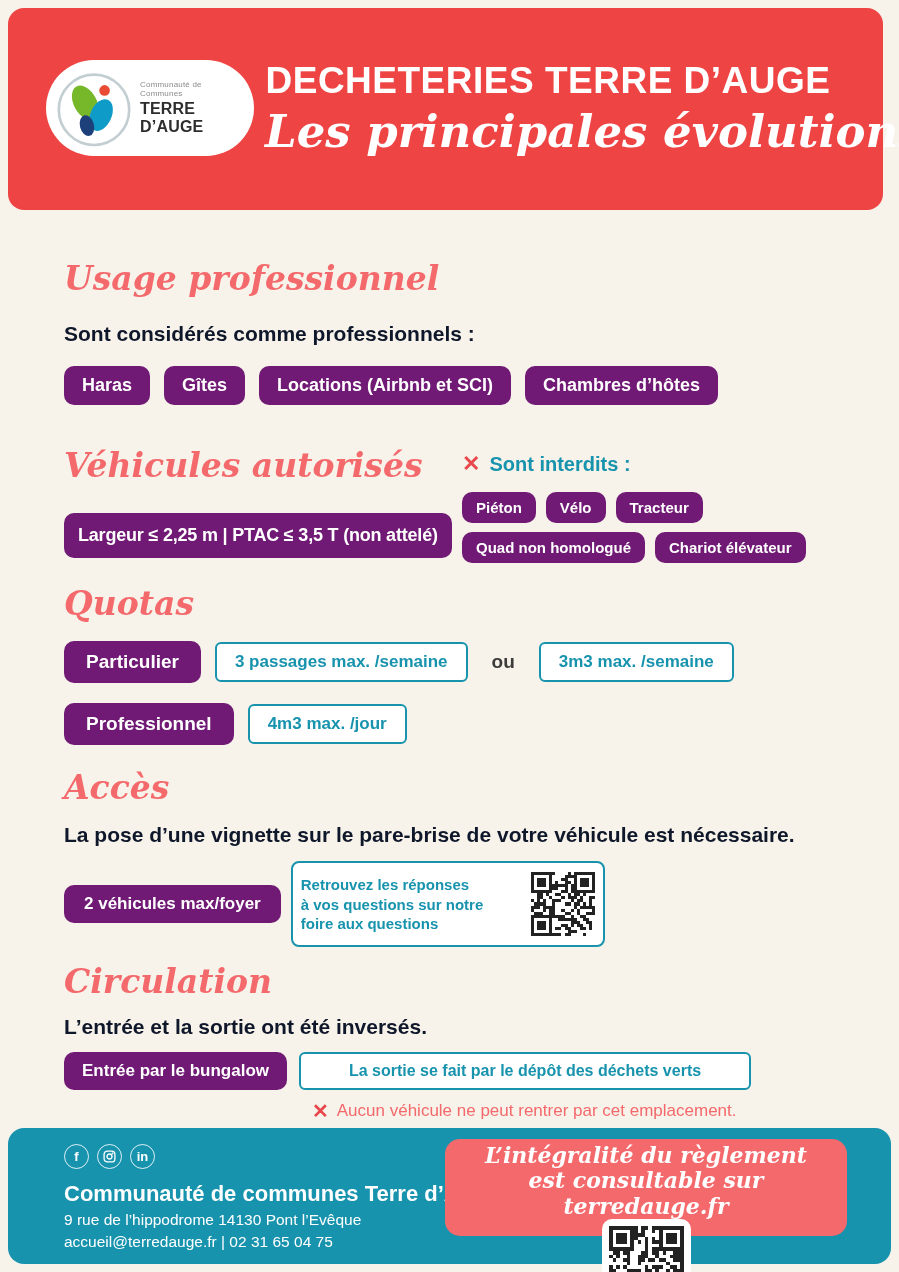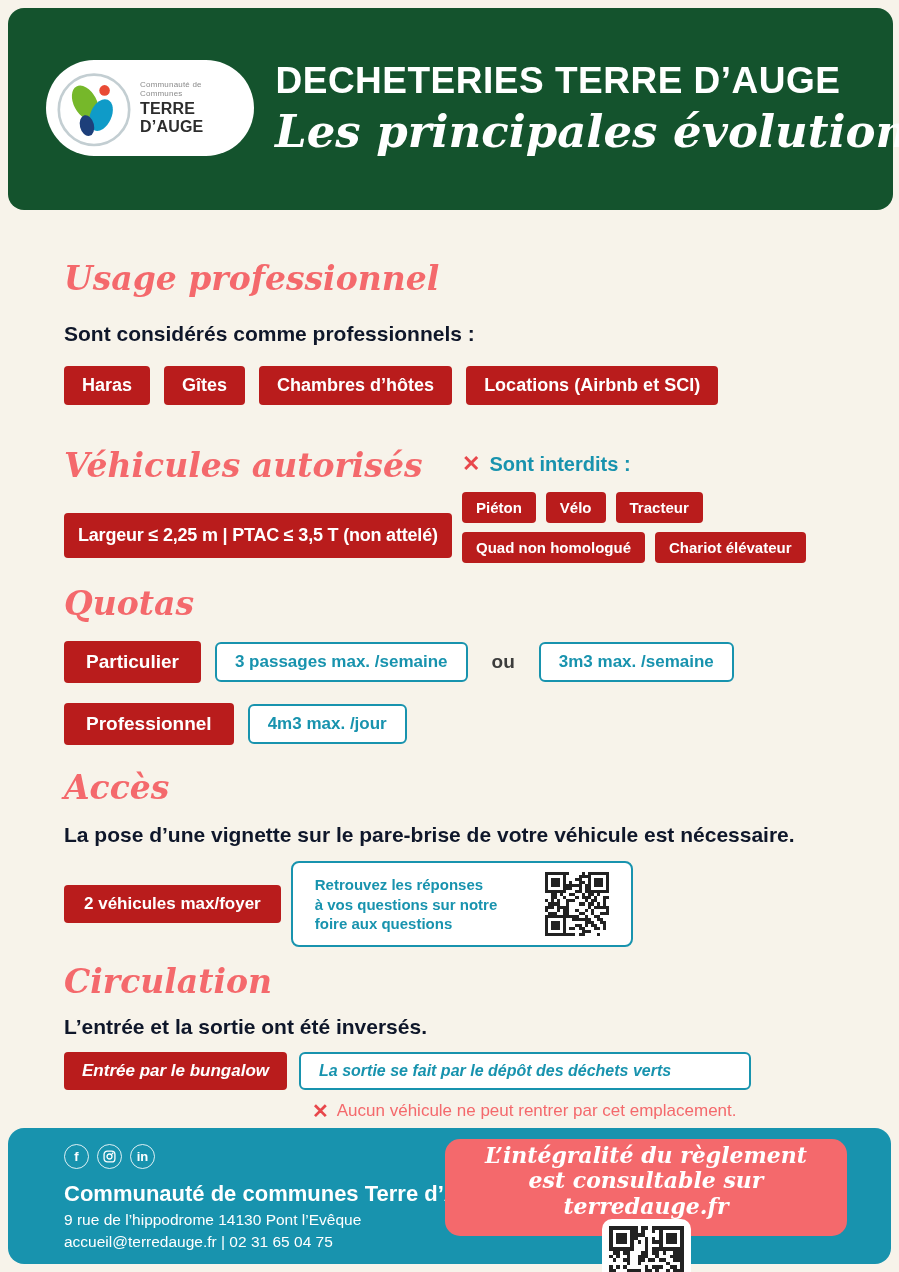--- a/index.html
+++ b/index.html
@@ -10,23 +10,23 @@
     position: relative;
     width: 899px;
     height: 1272px;
     background: #f7f3ea;
     overflow: hidden;
   }
 
   
   .hdr {
     position: absolute;
-    top: 8px; left: 8px; right: 6px;
+    top: 8px; left: 8px; right: 16px;
     height: 202px;
-    background: #14532d;
+    background: #ef4444;
     border-radius: 16px;
   }
   .logo-pill {
     position: absolute;
     left: 38px; top: 52px;
     height: 96px; width: 208px;
     background: #ffffff;
     border-radius: 50px;
     display: flex;
     align-items: center;
@@ -78,26 +78,26 @@
     line-height: 1.05;
   }
   .intro {
     color: #0f172a;
     font-weight: bold;
     font-size: 21px;
     line-height: 1.2;
   }
   .badge {
     display: inline-block;
-    background: #b91c1c;
+    background: #701a75;
     color: #ffffff;
     font-weight: bold;
     font-size: 18px;
     padding: 9px 18px;
-    border-radius: 4px;
+    border-radius: 10px;
     white-space: nowrap;
   }
   .badge-outline {
     display: inline-block;
     background: #ffffff;
     border: 2px solid #1893ae;
     color: #1893ae;
     font-weight: bold;
     font-size: 17px;
     padding: 8px 18px;
@@ -132,39 +132,39 @@
   .quota-row { margin-top: 20px; gap: 14px; }
   .quota-row .badge { font-size: 19px; padding: 10px 22px; }
   .ou { color: #3c3c3c; font-weight: bold; font-size: 19px; margin: 0 10px; }
 
   
   .sec-acces { margin-top: 26px; }
   .sec-acces .intro { margin-top: 16px; }
   .acces-row { margin-top: 14px; align-items: center; gap: 10px; }
   .acces-row .badge { font-size: 17px; padding: 9px 20px; }
   .faq-box {
-    width: 342px;
+    width: 314px;
     border: 2px solid #1893ae;
     background: #ffffff;
     border-radius: 8px;
     display: flex;
     align-items: center;
     gap: 10px;
-    padding: 9px 22px;
+    padding: 9px 8px;
   }
   .faq-text { color: #1893ae; font-weight: bold; font-size: 15px; line-height: 1.3; flex: 1; }
   .faq-text span { display: block; }
   .qr-small { width: 64px; height: 64px; flex: 0 0 auto; }
 
   
   .sec-circulation { margin-top: 18px; }
   .sec-circulation .intro { margin-top: 14px; }
-  .circ-row { margin-top: 13px; gap: 12px; font-style: italic; }
+  .circ-row { margin-top: 13px; gap: 12px; }
   .circ-row .badge { font-size: 17px; padding: 9px 18px; }
-  .exit-badge { width: 452px; text-align: left; font-size: 16px; }
+  .exit-badge { width: 452px; text-align: center; font-size: 16px; }
   .circ-warning { margin-top: 11px; margin-left: 248px; display: flex; align-items: center; gap: 8px; }
   .circ-warning .warn-text { color: #f4696c; font-size: 17px; }
   .circ-warning .x-mark { font-size: 20px; }
 
   
   .ftr {
     position: absolute;
     bottom: 8px; left: 8px; right: 8px;
     height: 136px;
     background: #1893ae;
@@ -246,22 +246,22 @@
   </header>
 
   <main class="content">
 
     <section class="sec-usage">
       <h2 class="script">Usage professionnel</h2>
       <p class="intro">Sont considérés comme professionnels :</p>
       <div class="row badges">
         <span class="badge">Haras</span>
         <span class="badge">Gîtes</span>
+        <span class="badge">Locations (Airbnb et SCI)</span>
         <span class="badge">Chambres d’hôtes</span>
-        <span class="badge">Locations (Airbnb et SCI)</span>
       </div>
     </section>
 
     <section class="sec-vehicules">
       <div class="veh-left">
         <h2 class="script">Véhicules autorisés</h2>
         <span class="badge veh-allowed">Largeur ≤ 2,25 m | PTAC ≤ 3,5 T (non attelé)</span>
       </div>
       <div class="veh-right">
         <div class="interdits-label">

